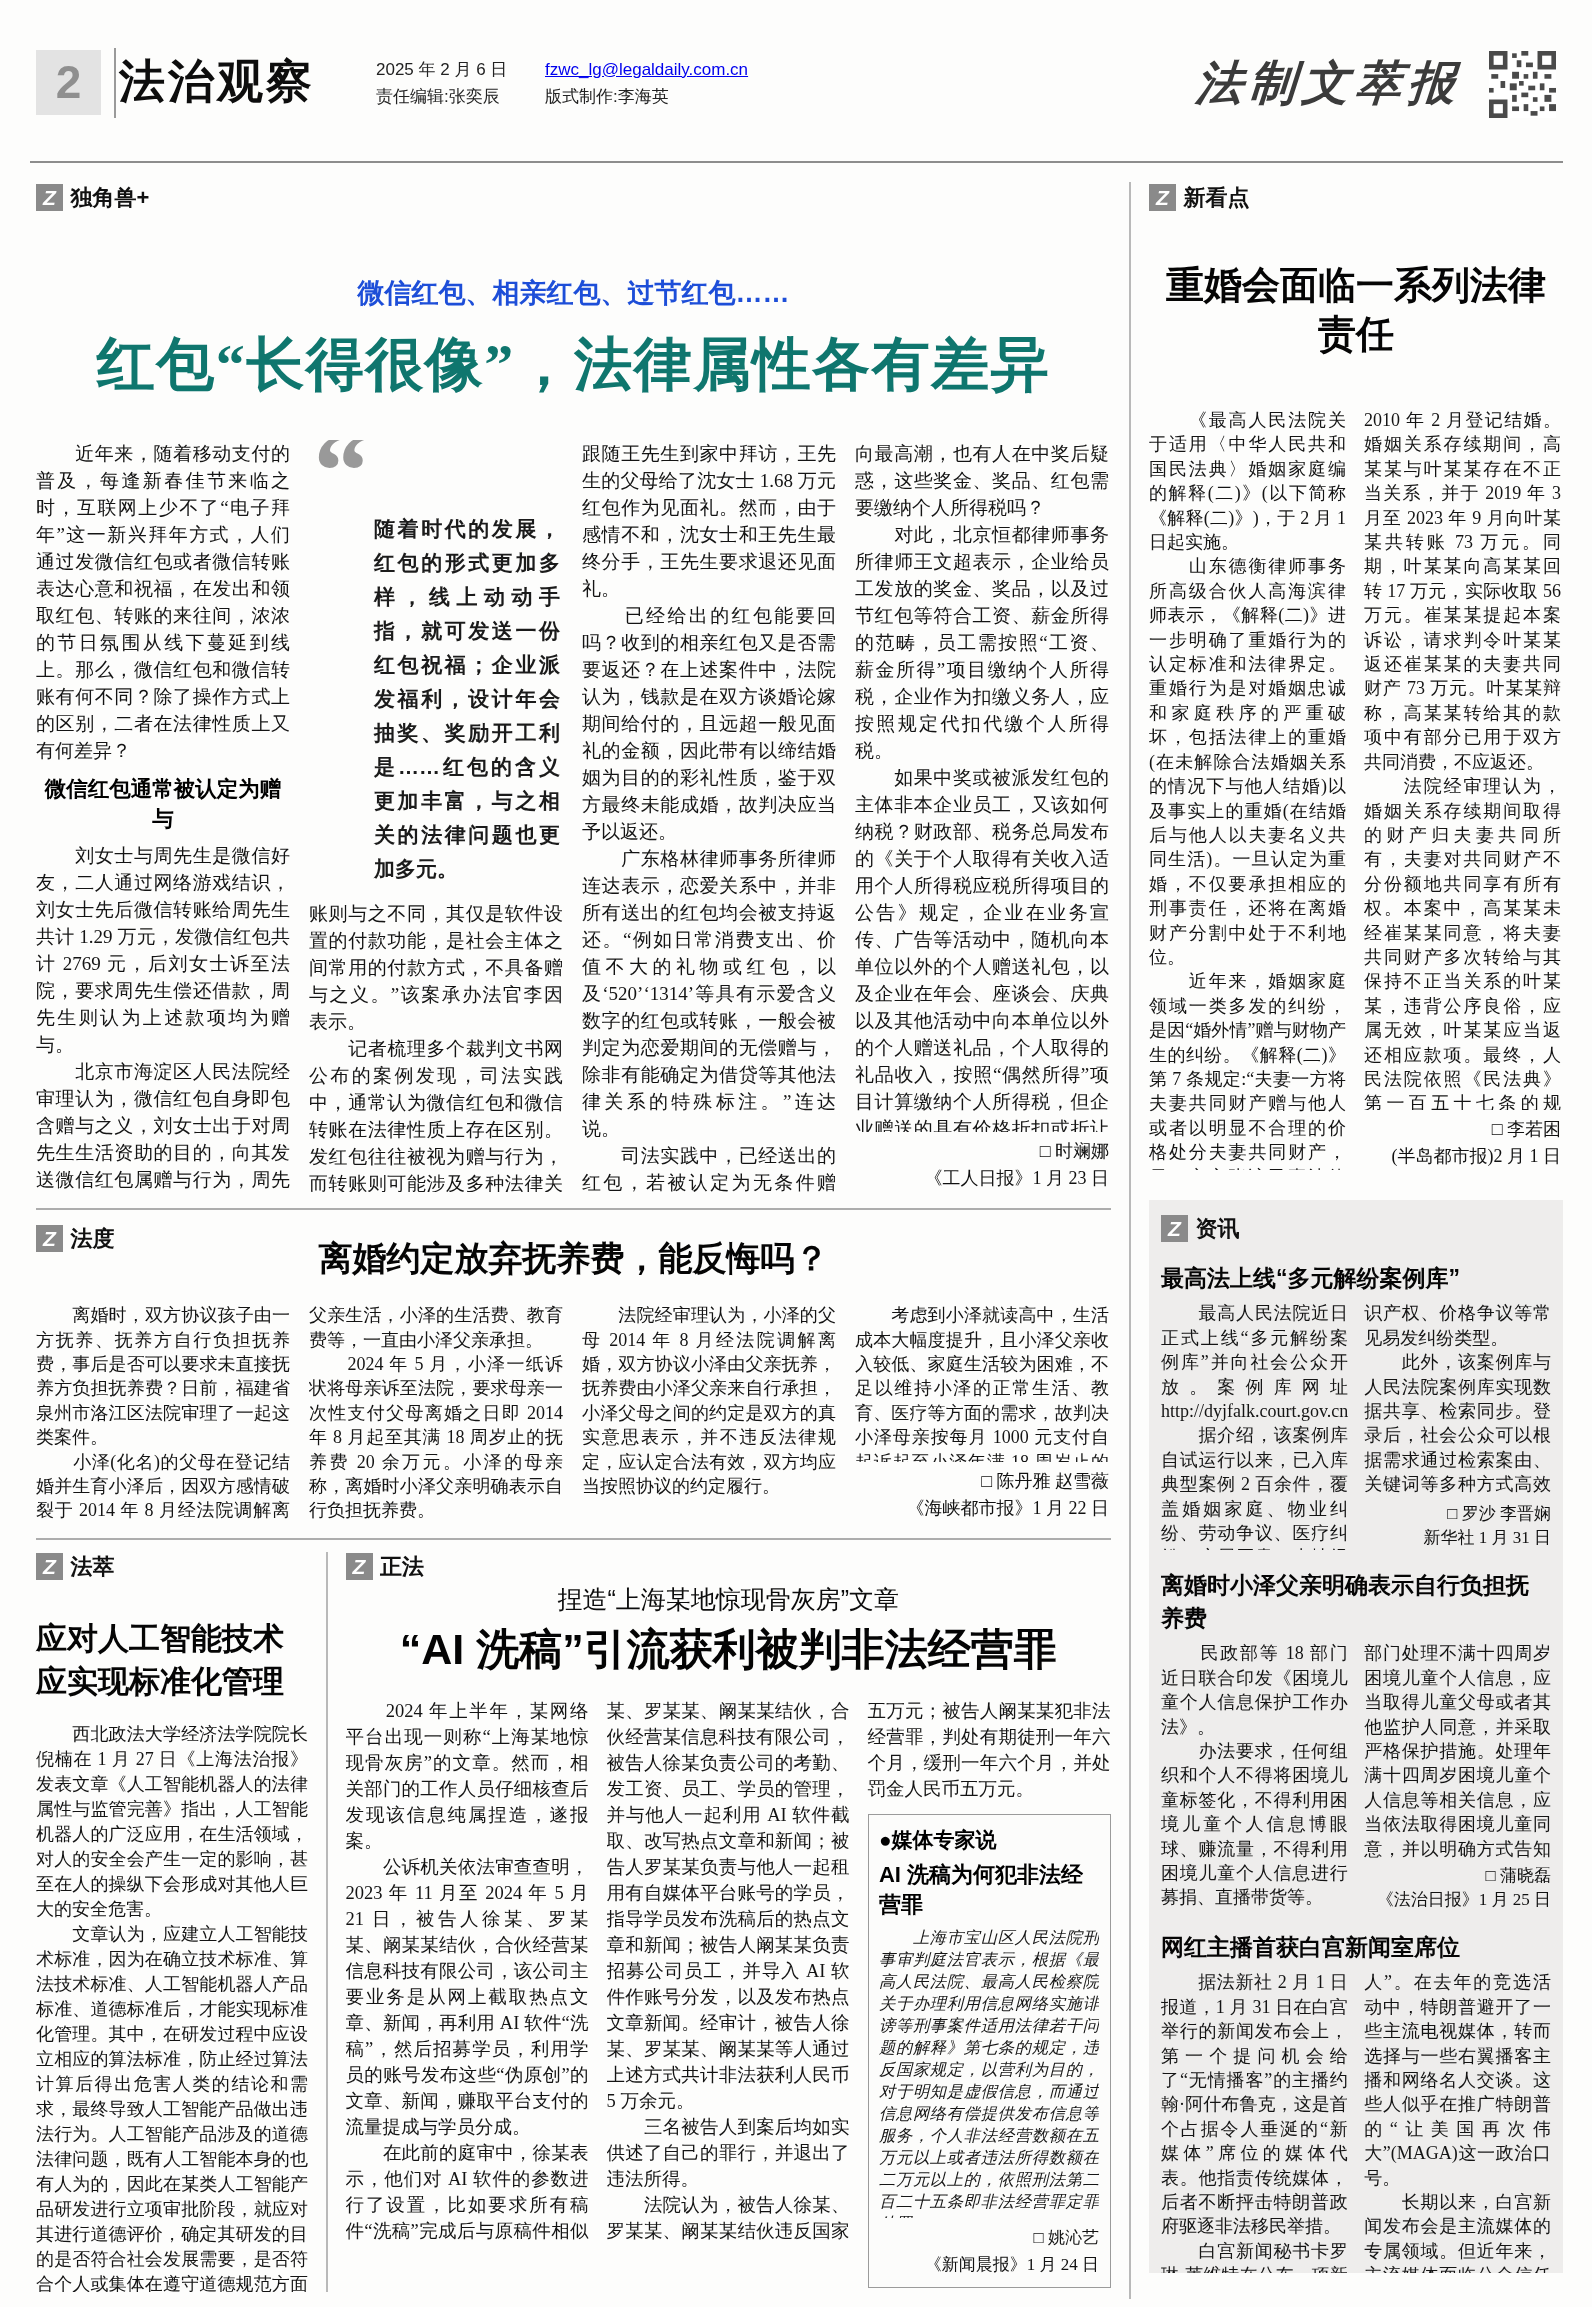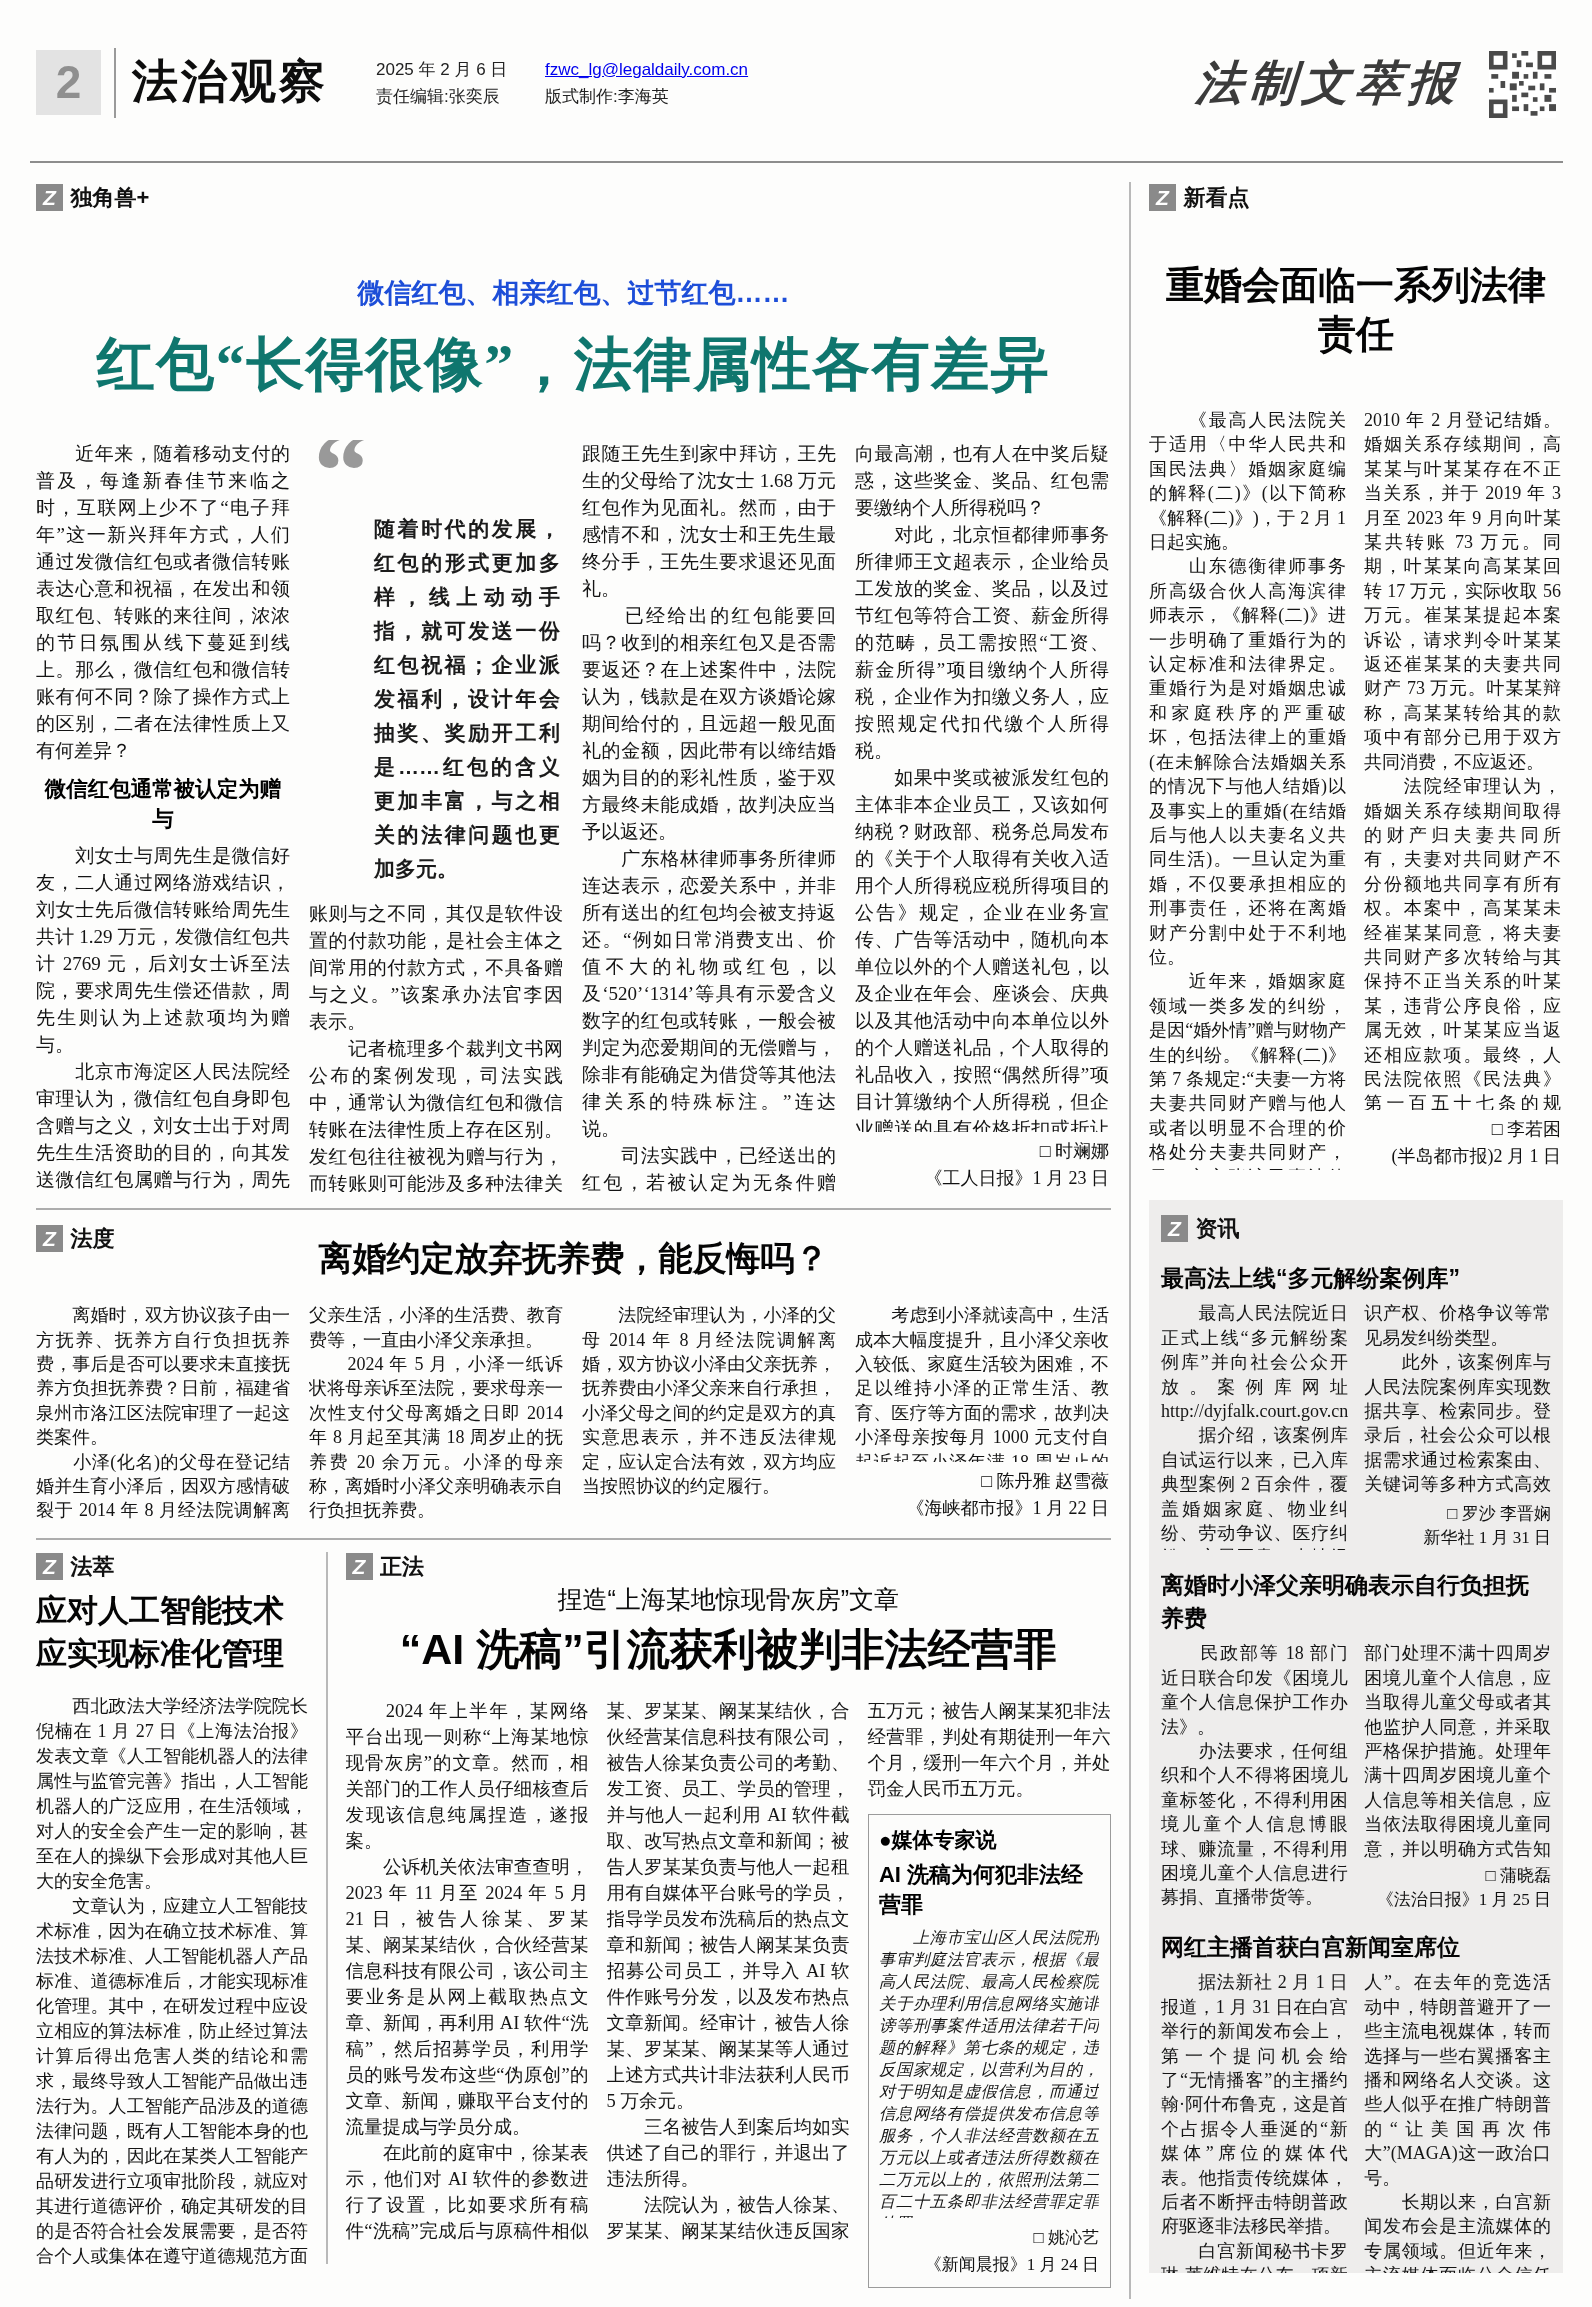--- a/index.html
+++ b/index.html
@@ -6,21 +6,21 @@
   html,body { background:#e8e8e8; }
   #page {
     position:relative; width:1593px; height:2307px; background:#fdfdfc;
     font-family:"Liberation Serif","DejaVu Serif",serif; color:#161616; overflow:hidden;
   }
   
   #hdr { position:absolute; left:36px; top:44px; right:36px; height:111px; }
   .pagenum { position:absolute; left:0; top:6px; width:65px; height:65px; background:#e3e3e3;
     color:#8f8f8f; font:700 46px/65px "Liberation Sans","DejaVu Sans",sans-serif; text-align:center; }
   .hdr-vrule { position:absolute; left:78px; top:4.4px; width:2.2px; height:70px; background:#9a9a9a; }
-  .hdr-title { position:absolute; left:96px; top:1.5px; font:900 46px/71px "Liberation Sans","DejaVu Sans",sans-serif; letter-spacing:3px; color:#0d0d0d; }
+  .hdr-title { position:absolute; left:83px; top:1.5px; font:900 46px/71px "Liberation Sans","DejaVu Sans",sans-serif; letter-spacing:3px; color:#0d0d0d; }
   .hdr-meta { position:absolute; left:340px; top:12px; font:400 17px/27px "Liberation Sans","DejaVu Sans",sans-serif; color:#222; }
   .hdr-meta2 { position:absolute; left:509px; top:12px; font:400 17px/27px "Liberation Sans","DejaVu Sans",sans-serif; color:#222; }
   .masthead { position:absolute; right:96px; top:4.4px; font:700 italic 47px/71px "Liberation Serif","DejaVu Serif",serif; letter-spacing:6px; color:#3b3b3b; transform:skewX(-4deg); }
   .qr { position:absolute; right:1.5px; top:7.4px; width:67px; height:67px; }
   #hdr-rule { position:absolute; left:30px; right:30px; top:161px; height:2.2px; background:#8d8d8d; }
   
   .seclabel { display:flex; align-items:center; gap:7.4px; height:30px; }
   .zbox { width:27px; height:27px; background:#8a8a8a; color:#fff; text-align:center;
     font:900 italic 21px/27px "Liberation Sans","DejaVu Sans",sans-serif; }
   .seclabel span.txt { font:700 22px/27px "Liberation Sans","DejaVu Sans",sans-serif; color:#111; }
@@ -40,21 +40,21 @@
   
   #fadu-head { position:relative; margin-top:13.3px; height:71px; }
   #fadu-head .seclabel { position:absolute; left:0; top:0; }
   #fadu-head h2 { text-align:center; font:800 34px/71px "Liberation Sans","DejaVu Sans",sans-serif; color:#050505; }
   #fadu .cols { margin-top:7.4px; }
   #fadu .btxt { font-size:18px; line-height:24.4px; }
   
   #bottomrow { display:flex; gap:18px; margin-top:12px; }
   #facui { width:272px; flex:0 0 auto; }
   .vsep { width:1.5px; background:#b9b9b9; flex:0 0 auto; }
-  #facui h2 { font:800 31px/43px "Liberation Sans","DejaVu Sans",sans-serif; margin-top:7px; color:#050505; }
+  #facui h2 { font:800 31px/43px "Liberation Sans","DejaVu Sans",sans-serif; margin-top:35px; color:#050505; }
   #facui .btxt { font-size:18px; line-height:25px; margin-top:19px; height:570px; overflow:hidden; }
   #zhengfa { flex:1 1 auto; }
   #zhengfa .kicker2 { text-align:center; font:500 25px/33px "Liberation Sans","DejaVu Sans",sans-serif; margin-top:1.5px; color:#0c0c0c; }
   #zhengfa h2 { text-align:center; font:900 43px/55px "Liberation Sans","DejaVu Sans",sans-serif; margin-top:6px; color:#040404; }
   #zhengfa .cols { margin-top:21px; gap:18px; }
   #zhengfa .btxt { font-size:18.5px; line-height:26px; }
   .judgebox { border:1.5px solid #9b9b9b; margin-top:12px; padding:12px 10.4px 9px; display:flex; flex-direction:column; height:474px; background:#fcfcfb; }
   .judgebox .blabel { font:800 21px/25px "Liberation Sans","DejaVu Sans",sans-serif; color:#000; }
   .judgebox .btitle { font:800 22px/30px "Liberation Sans","DejaVu Sans",sans-serif; margin-top:7.4px; color:#000; }
   .judgebox .bbody { font:italic 400 16.3px/22px "Liberation Serif","DejaVu Serif",serif; text-align:justify; white-space:pre-line; margin-top:7.4px; flex:1 1 auto; overflow:hidden; }

